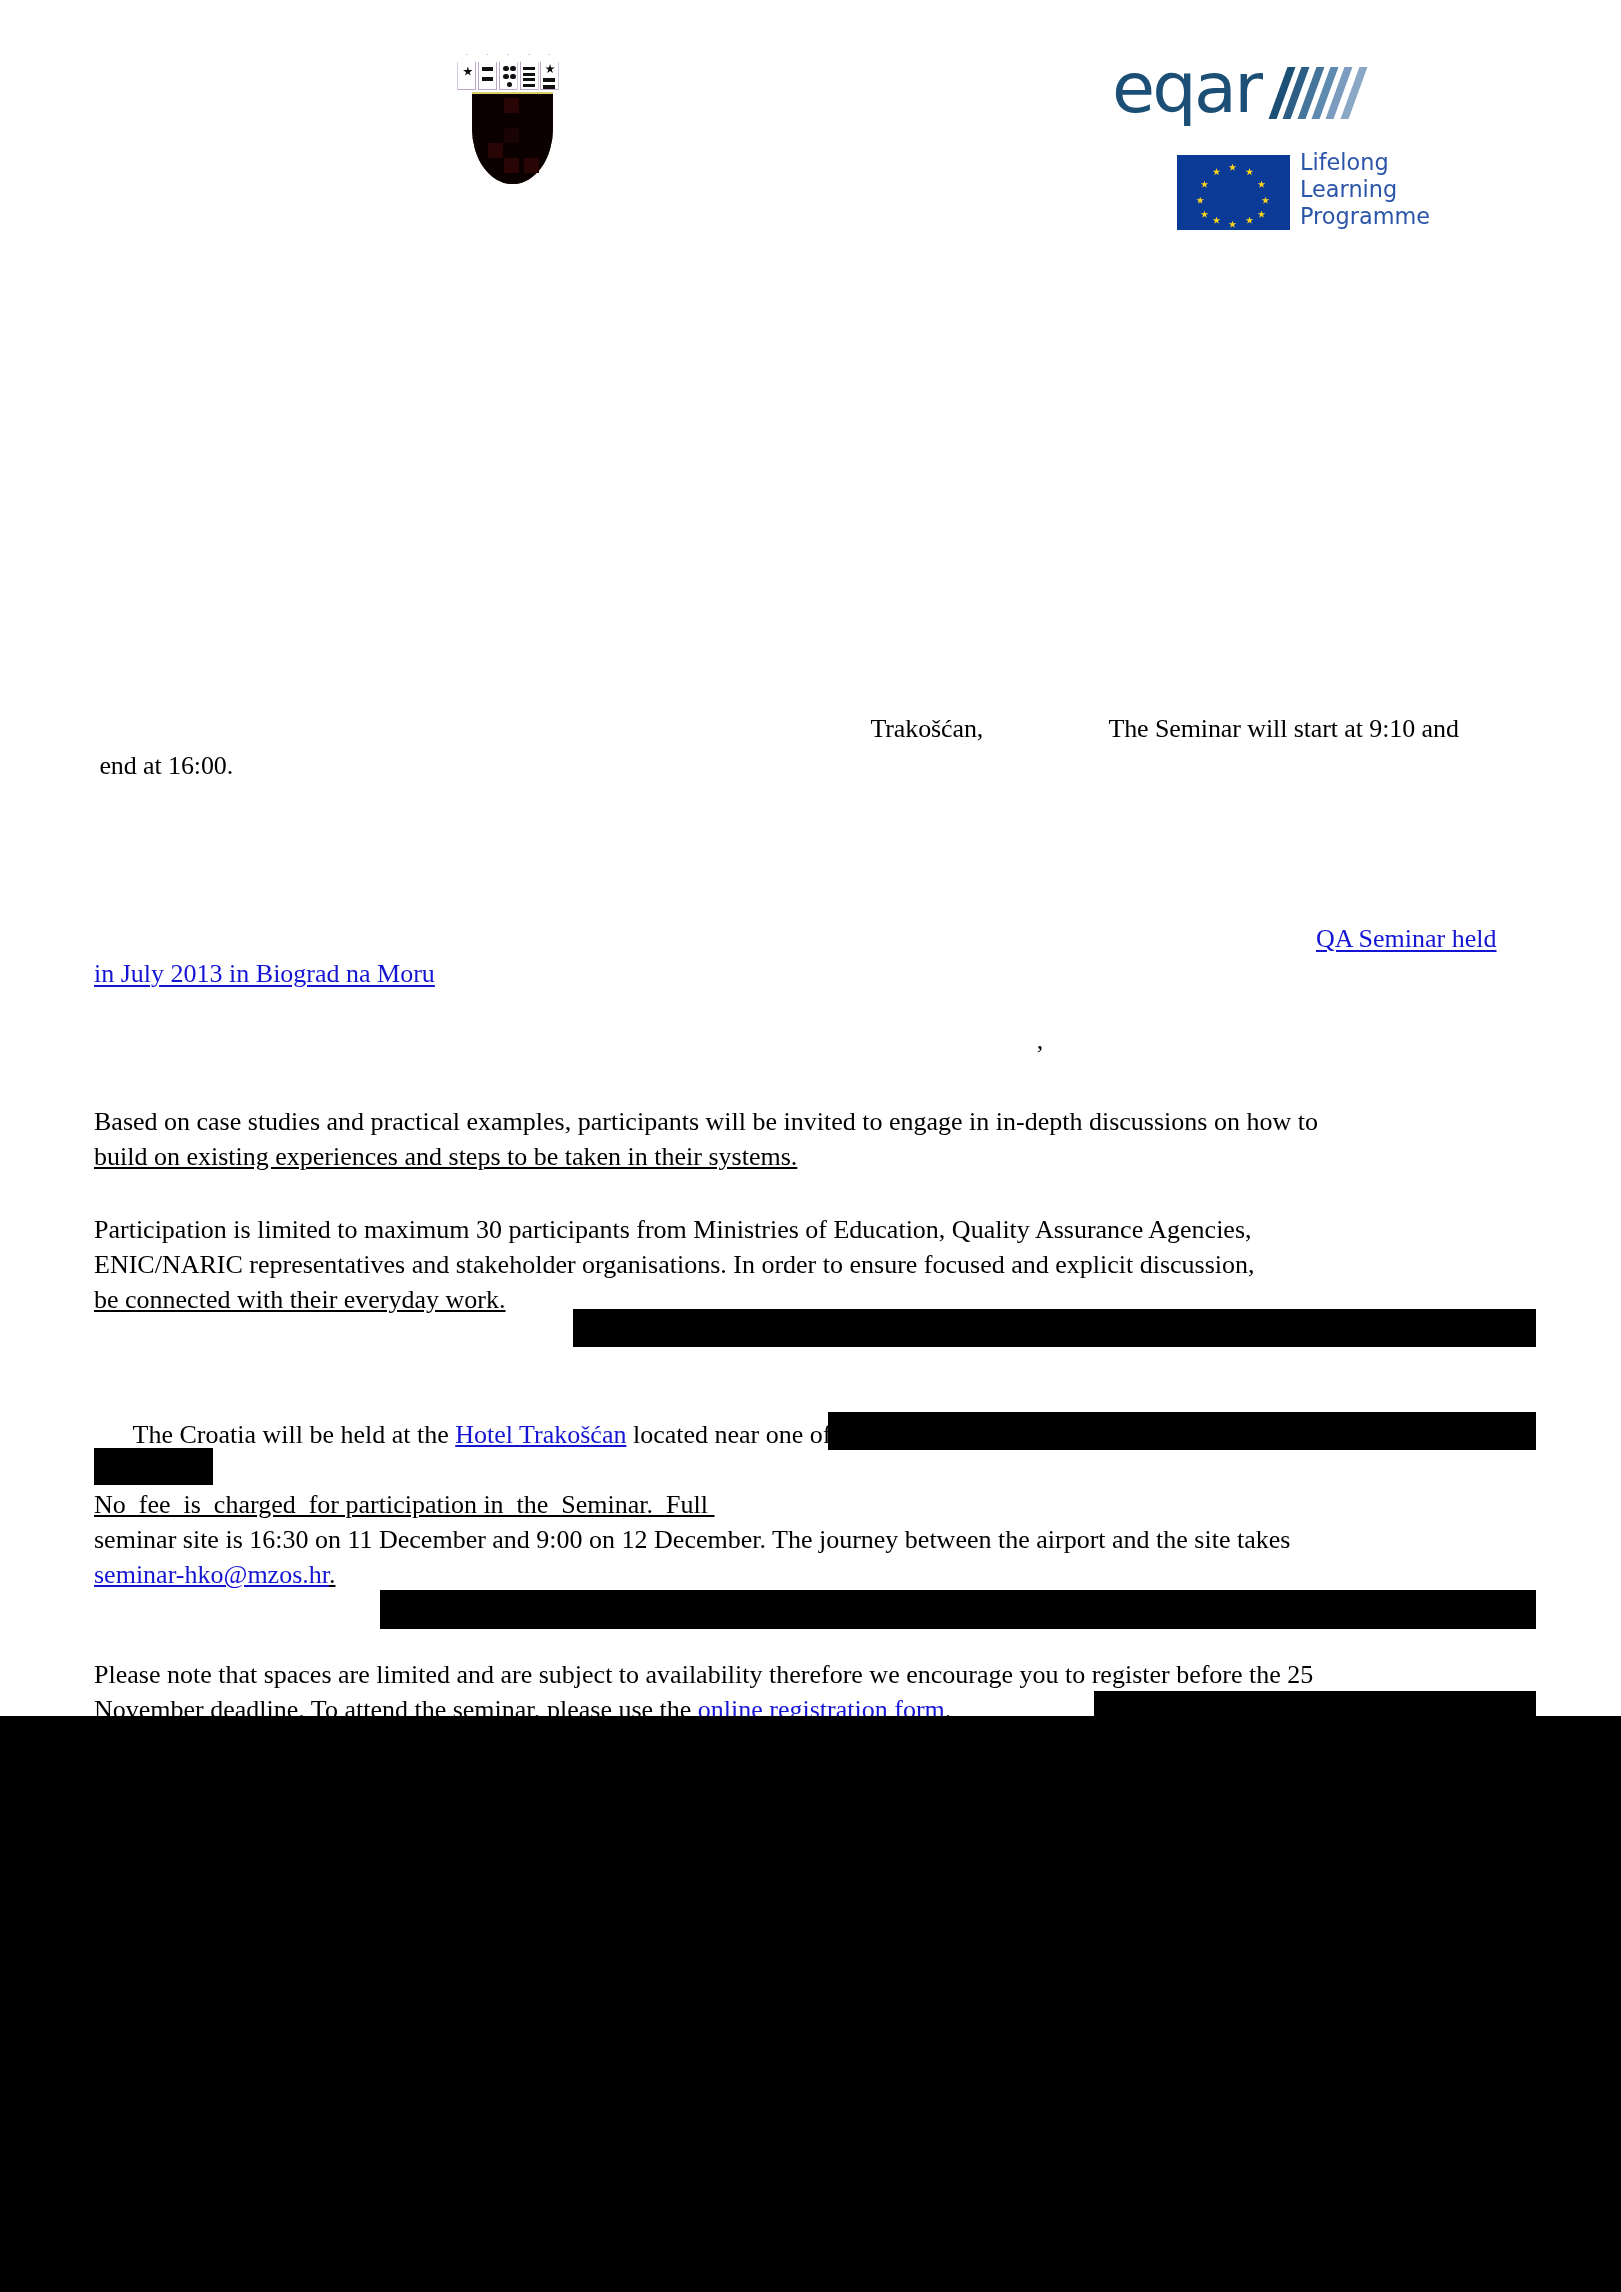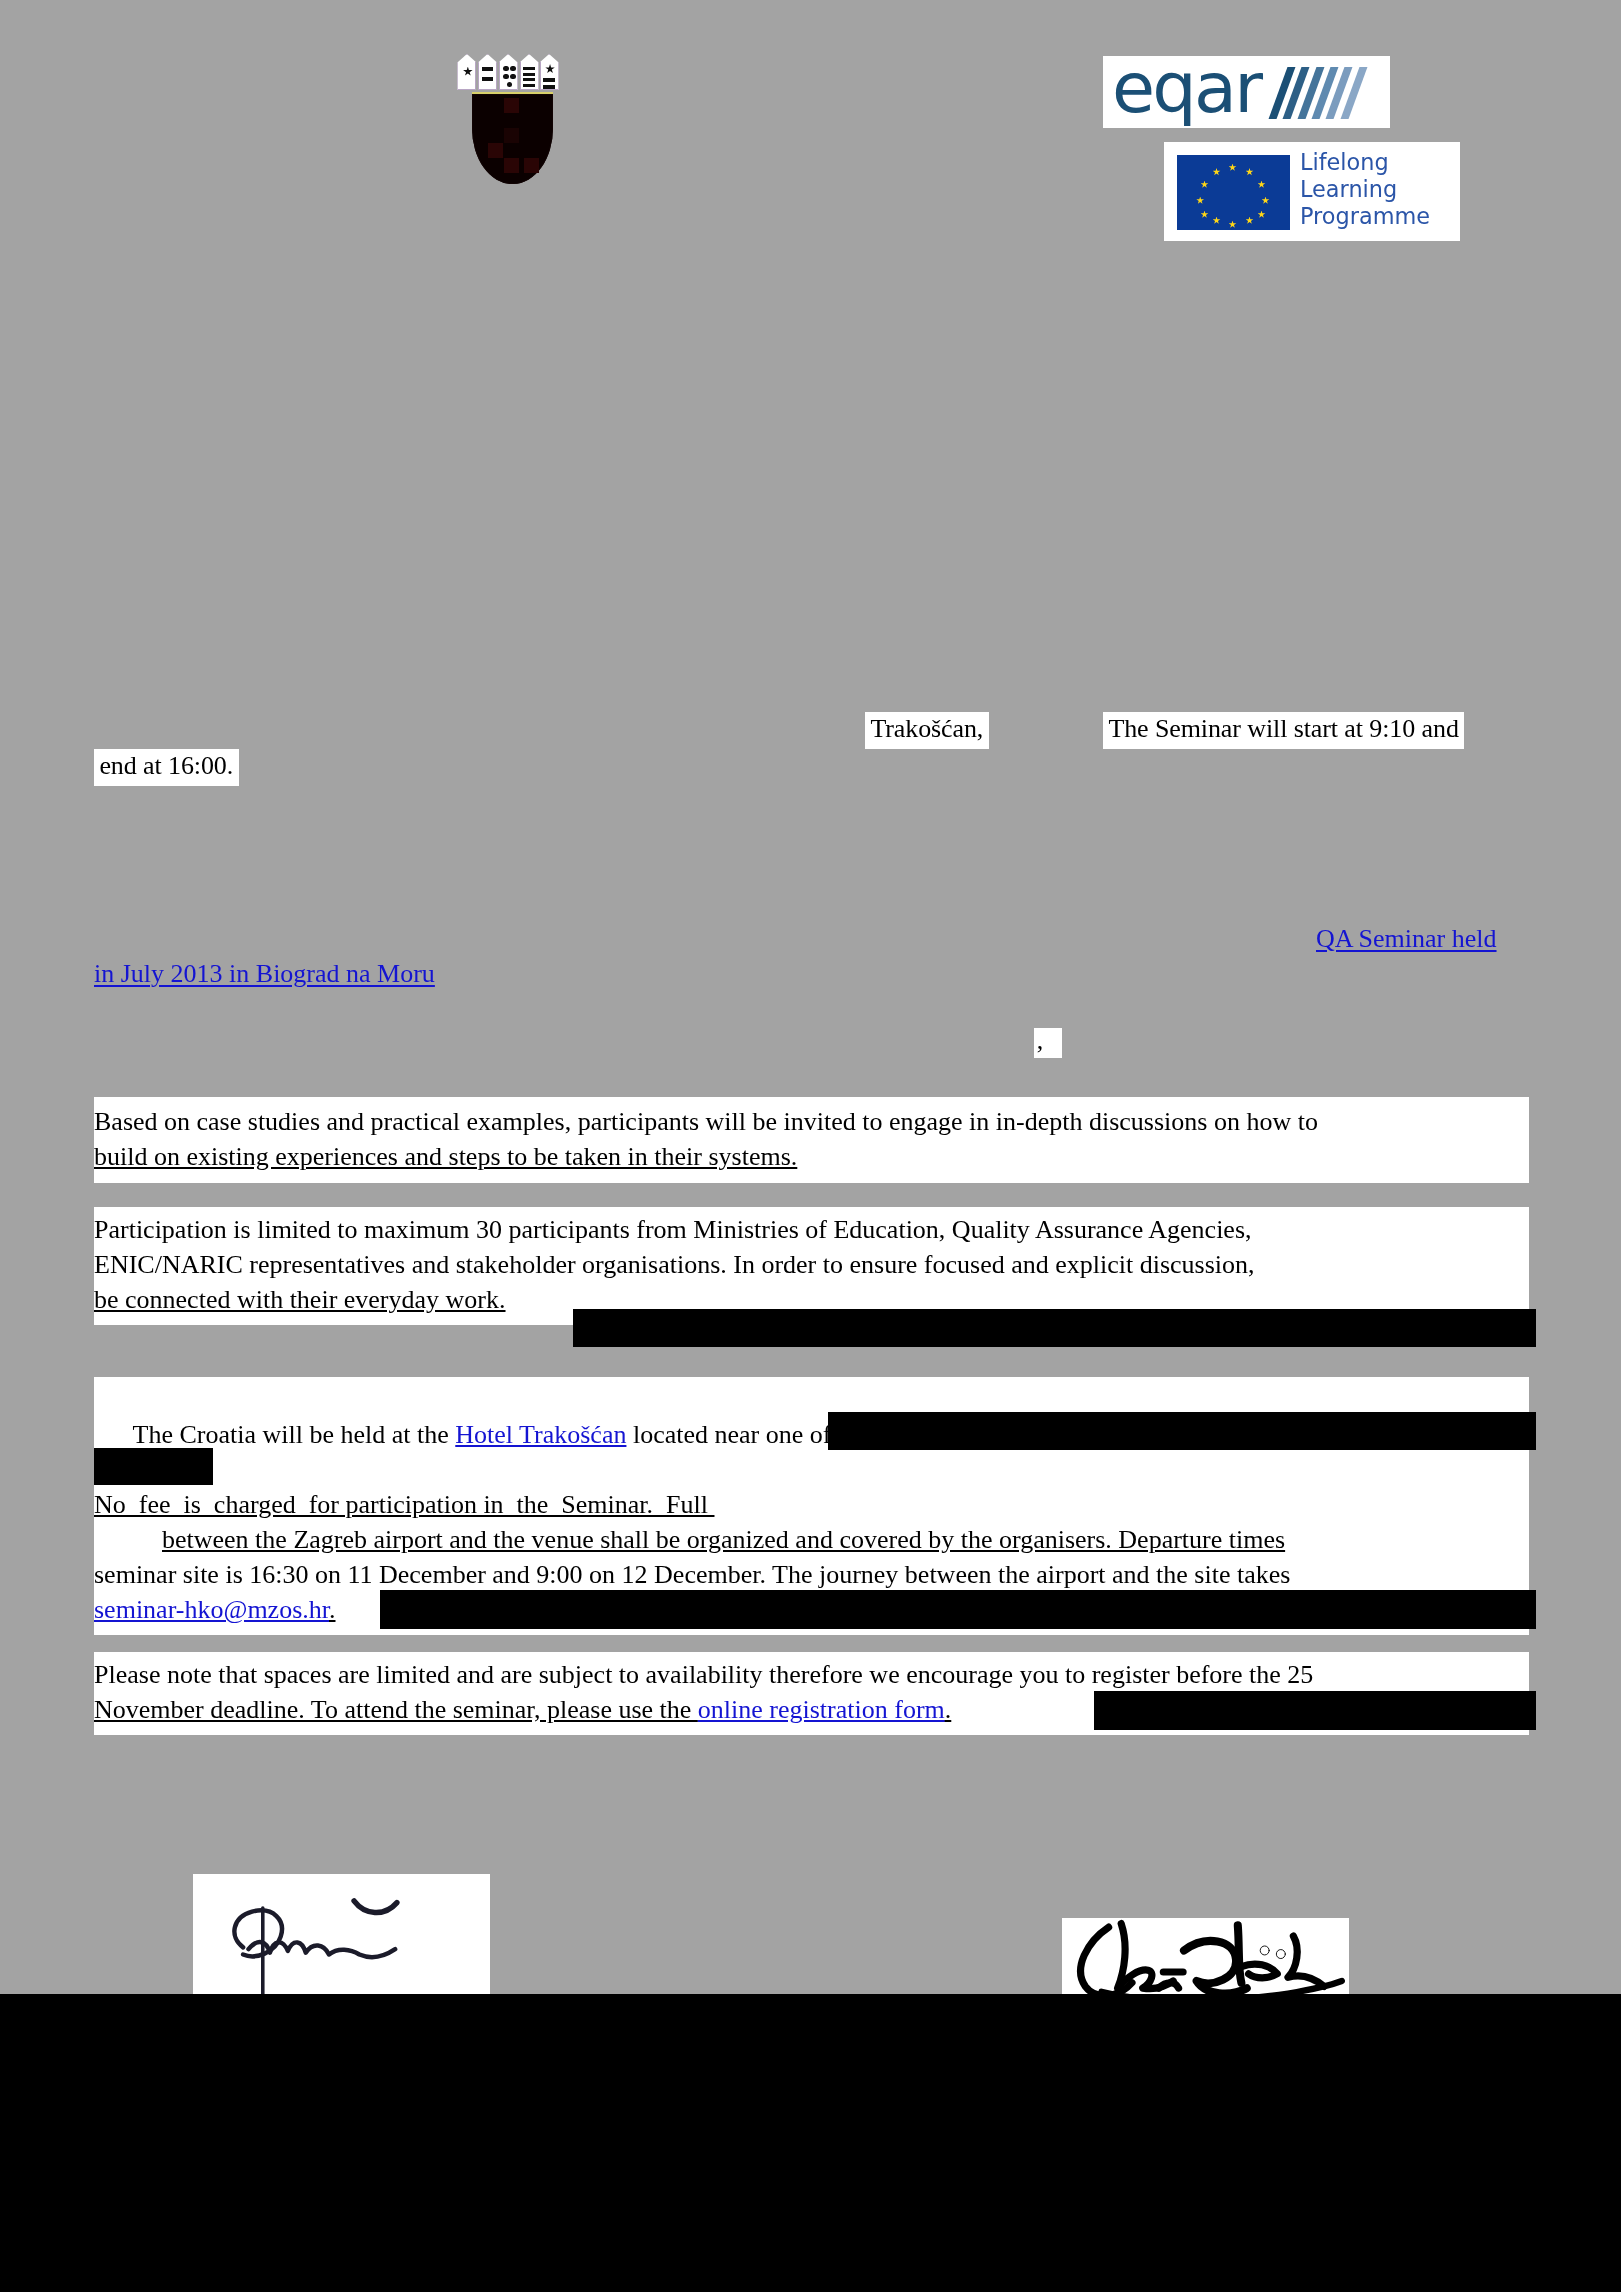--- a/index.html
+++ b/index.html
@@ -6,22 +6,22 @@
     margin: 0;
     padding: 0;
     background: #000000;
   }
   body {
     font-family: "Liberation Serif", "DejaVu Serif", serif;
   }
   #page {
     position: relative;
     width: 1622px;
-    height: 1994px;
-    background: #a3a3a3;
+    height: 1716px;
+    background: #ffffff;
     overflow: hidden;
   }
 
   
   .abs { position: absolute; }
 
   
   .frag {
     position: absolute;
     background: #ffffff;
@@ -253,21 +253,20 @@
     <div class="lastline" style="white-space:pre;">be connected with their everyday work.</div>
   </div>
 
   <div class="occl" style="left:573px; top:1309px; width:963px; height:38px;"></div>
 
   <div class="pblock" style="left:94px; top:1377px; width:1435px; padding:5.4px 0 7.2px 0;">
     <div style="white-space:pre;">
       <span>The Croatia will be held at the </span><a class="ilink" href="#">Hotel Trakošćan</a><span> located near one of the most beautiful </span><a class="ilink" href="#">medieval castles in Croatia</a><span>.</span>
     </div>
     <div class="lastline" style="white-space:pre;">No  fee  is  charged  for participation in  the  Seminar.  Full </div>
-    <div class="lastline" style="white-space:pre; padding-left:68px;"><span>between the Zagreb airport and the venue shall be organized and covered by the organisers. Departure times</span></div>
     <div style="white-space:pre;">seminar site is 16:30 on 11 December and 9:00 on 12 December. The journey between the airport and the site takes</div>
     <div class="lastline" style="white-space:pre;"><a class="ilink" href="#">seminar-hko@mzos.hr</a><span>.</span></div>
   </div>
 
   <div class="occl" style="left:828px; top:1412px; width:708px; height:38px;"></div>
   <div class="occl" style="left:94px; top:1448px; width:119px; height:37px;"></div>
   <div class="occl" style="left:380px; top:1590px; width:1156px; height:39px;"></div>
 
   <div class="pblock" style="left:94px; top:1652px; width:1435px; padding:5.4px 0 7.2px 0;">
     <div style="white-space:pre;">Please note that spaces are limited and are subject to availability therefore we encourage you to register before the 25</div>

